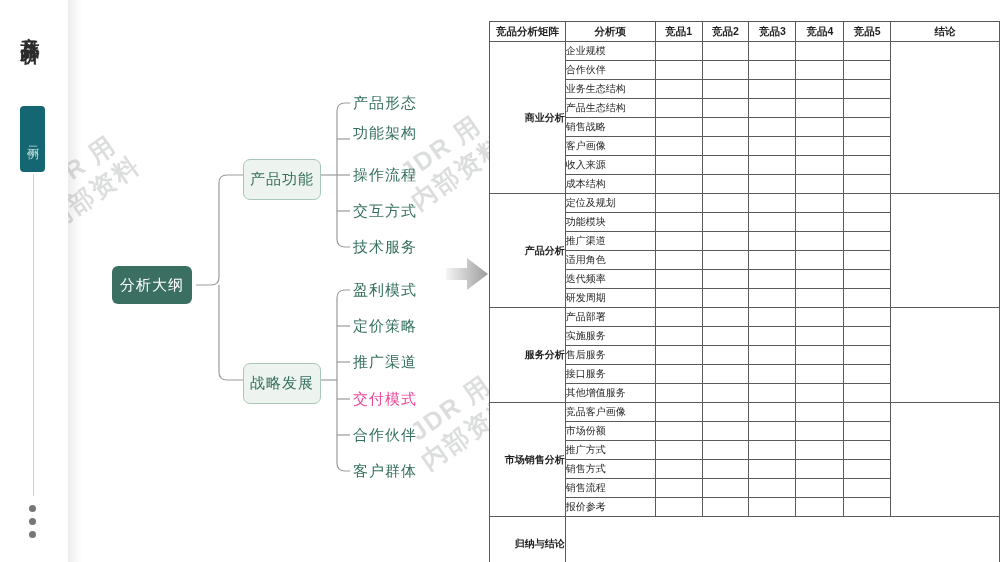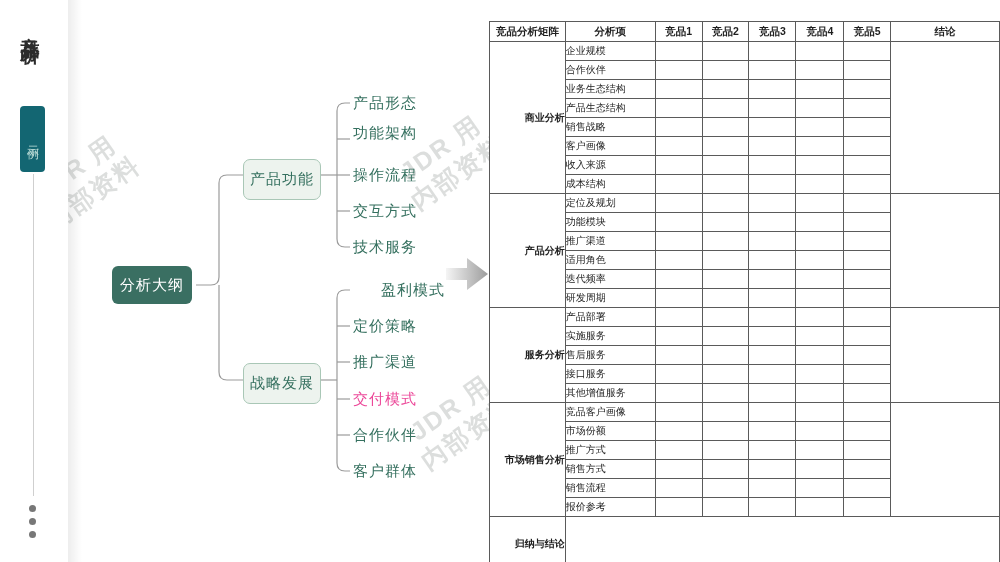--- a/index.html
+++ b/index.html
@@ -112,21 +112,21 @@
 
 <div class="node node-root" id="root-node" style="background: rgb(58, 111, 98);">分析大纲</div>
 <div class="node node-branch" id="branch-0" style="top: 159px; background: rgb(237, 243, 238); border-color: rgb(169, 199, 182); color: rgb(53, 112, 95);">产品功能</div>
 <div class="node node-branch" id="branch-1" style="top: 363px; background: rgb(237, 243, 238); border-color: rgb(169, 199, 182); color: rgb(53, 112, 95);">战略发展</div>
 <div id="leaves">
     <div class="leaf" style="top: 92px; color: rgb(53, 112, 95);">产品形态</div>
     <div class="leaf" style="top: 122px; color: rgb(53, 112, 95);">功能架构</div>
     <div class="leaf" style="top: 164px; color: rgb(53, 112, 95);">操作流程</div>
     <div class="leaf" style="top: 200px; color: rgb(53, 112, 95);">交互方式</div>
     <div class="leaf" style="top: 236px; color: rgb(53, 112, 95);">技术服务</div>
-    <div class="leaf" style="top: 279px; color: rgb(53, 112, 95); margin-left: 28px;">盈利模式</div>
+    <div class="leaf" style="top: 279px; color: rgb(53, 112, 95);">盈利模式</div>
     <div class="leaf" style="top: 315.2px; color: rgb(53, 112, 95);">定价策略</div>
     <div class="leaf" style="top: 351.4px; color: rgb(53, 112, 95);">推广渠道</div>
     <div class="leaf" style="top: 387.6px; color: #ec4899; text-align: center;">交付模式</div>
     <div class="leaf" style="top: 423.8px; color: rgb(53, 112, 95);">合作伙伴</div>
     <div class="leaf" style="top: 460px; color: rgb(53, 112, 95);">客户群体</div>
   </div>
 
 <svg class="big-arrow" width="48" height="40">
   <defs>
     <linearGradient id="ag" x1="0" y1="0" x2="1" y2="0">

